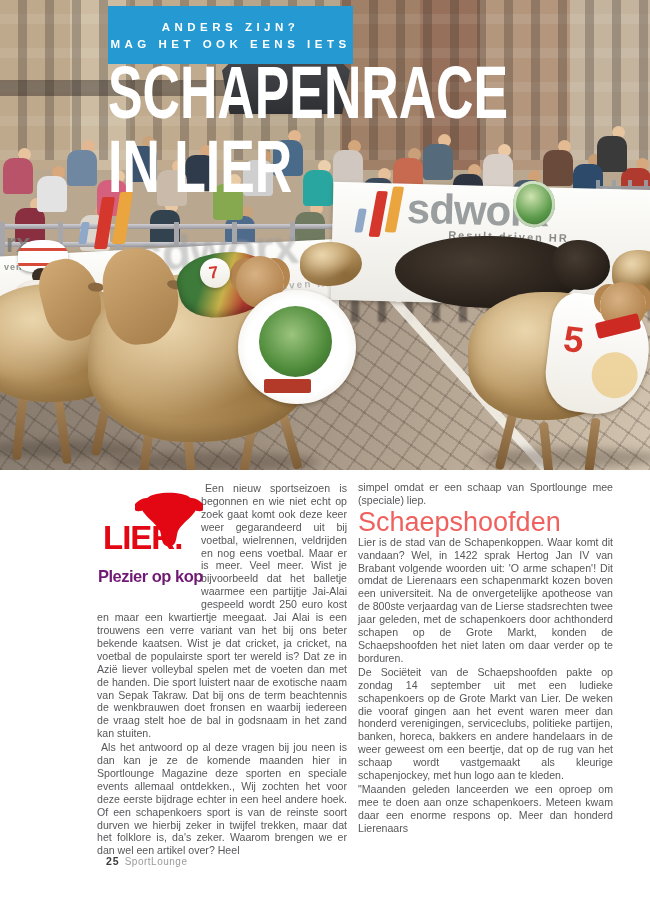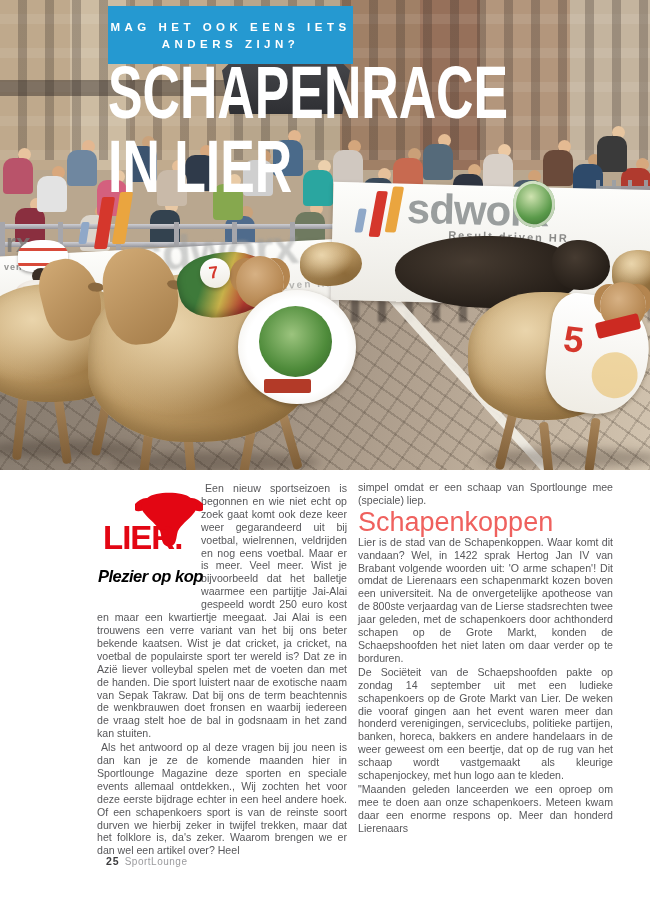--- a/index.html
+++ b/index.html
@@ -101,22 +101,22 @@
   .headline span{display:block;font-size:74px;transform:scaleX(.70);transform-origin:left;letter-spacing:0px;white-space:nowrap;}
 
   
   .col{position:absolute;font-size:10.6px;line-height:12.9px;color:#57575a;text-align:justify;}
   .col p{margin:0 0 1px 0;text-indent:4px;}
   .col p.noind{text-indent:0;}
   .col-left{left:97px;top:482px;width:250px;}
   .col-right{left:358px;top:481px;width:255px;}
   .lierlogo{float:left;position:relative;width:96px;height:118px;margin:0 8px 6px 0;}
   .lier-city{position:absolute;left:6px;top:50px;font-size:33px;font-weight:bold;color:#e30613;letter-spacing:-1px;}
-  .lier-slogan{position:absolute;left:1px;top:88px;font-size:16.5px;font-weight:bold;font-style:italic;
-    color:#000000;white-space:nowrap;letter-spacing:-0.5px;}
+  .lier-slogan{position:absolute;left:1px;top:88px;font-size:16.5px;font-weight:bold;
+    color:#701a75;white-space:nowrap;letter-spacing:-0.5px;}
   .subhead{font-size:27px;font-weight:normal;color:#ef615e;margin:9px 0 7px 0;letter-spacing:0;}
   .pagefooter{position:absolute;left:106px;top:855px;font-size:10px;color:#9b9b9e;letter-spacing:.5px;}
   .pagefooter b{color:#3c3c3e;font-size:10.5px;margin-right:5px;letter-spacing:1px;}
 </style>
 </head>
 <body>
 
 <div class="page">
 
   <div class="photo">
@@ -204,22 +204,22 @@
     <div class="leg" style="left:588px;top:418px;height:54px;transform:rotate(8deg);"></div>
     <div class="sheepbody" style="left:468px;top:292px;width:165px;height:128px;"></div>
     <div class="bib" style="left:548px;top:296px;width:100px;height:118px;border-radius:24% 46% 50% 34%;transform:rotate(7deg);">
       <span class="bibnum" style="position:absolute;left:14px;top:26px;font-size:36px;">5</span>
       <div style="position:absolute;right:8px;bottom:18px;width:46px;height:46px;border-radius:50%;background:rgba(232,186,92,.55);"></div>
     </div>
     <div class="teddy" style="left:600px;top:282px;width:46px;height:48px;"></div>
     <div class="scarf" style="left:596px;top:318px;width:44px;height:16px;"></div>
 
     <div class="kicker">
+      <div>ANDERS ZIJN?</div>
       <div>MAG HET OOK EENS IETS</div>
-      <div>ANDERS ZIJN?</div>
     </div>
     <div class="headline">
       <span>SCHAPENRACE</span>
       <span>IN LIER</span>
     </div>
   </div>
 
   <div class="col col-left">
     <div class="lierlogo">
       <svg width="68" height="78" viewBox="0 0 100 92" style="position:absolute;left:38px;top:0;">
@@ -229,21 +229,21 @@
       </svg>
       <span class="lier-city">LIER.</span>
       <span class="lier-slogan">Plezier op kop</span>
     </div>
     <p>Een nieuw sportseizoen is begonnen en wie niet echt op zoek gaat komt ook deze keer weer gegarandeerd uit bij voetbal, wielrennen, veldrijden en nog eens voetbal. Maar er is meer. Veel meer. Wist je bijvoorbeeld dat het balletje waarmee een partijtje Jai-Alai gespeeld wordt 250 euro kost en maar een kwartiertje meegaat. Jai Alai is een trouwens een verre variant van het bij ons beter bekende kaatsen. Wist je dat cricket, ja cricket, na voetbal de populairste sport ter wereld is? Dat ze in Azië liever volleybal spelen met de voeten dan met de handen. Die sport luistert naar de exotische naam van Sepak Takraw. Dat bij ons de term beachtennis de wenkbrauwen doet fronsen en waarbij iedereen de vraag stelt hoe de bal in godsnaam in het zand kan stuiten.</p>
     <p>Als het antwoord op al deze vragen bij jou neen is dan kan je ze de komende maanden hier in Sportlounge Magazine deze sporten en speciale events allemaal ontdekken., Wij zochten het voor deze eerste bijdrage echter in een heel andere hoek. Of een schapenkoers sport is van de reinste soort durven we hierbij zeker in twijfel trekken, maar dat het folklore is, da's zeker. Waarom brengen we er dan wel een artikel over? Heel</p>
   </div>
 
   <div class="col col-right">
     <p class="noind">simpel omdat er een schaap van Sportlounge mee (speciale) liep.</p>
-    <h2 class="subhead">Schapenkoppen</h2>
+    <h2 class="subhead">Schaepshoofden</h2>
     <p class="noind">Lier is de stad van de Schapenkoppen. Waar komt dit vandaan? Wel, in 1422 sprak Hertog Jan IV van Brabant volgende woorden uit: 'O arme schapen'! Dit omdat de Lierenaars een schapenmarkt kozen boven een universiteit. Na de onvergetelijke apotheose van de 800ste verjaardag van de Lierse stadsrechten twee jaar geleden, met de schapenkoers door achthonderd schapen op de Grote Markt, konden de Schaepshoofden het niet laten om daar verder op te borduren.</p>
     <p class="noind">De Sociëteit van de Schaepshoofden pakte op zondag 14 september uit met een ludieke schapenkoers op de Grote Markt van Lier. De weken die vooraf gingen aan het event waren meer dan honderd verenigingen, serviceclubs, politieke partijen, banken, horeca, bakkers en andere handelaars in de weer geweest om een beertje, dat op de rug van het schaap wordt vastgemaakt als kleurige schapenjockey, met hun logo aan te kleden.</p>
     <p class="noind">"Maanden geleden lanceerden we een oproep om mee te doen aan onze schapenkoers. Meteen kwam daar een enorme respons op. Meer dan honderd Lierenaars</p>
   </div>
 
   <div class="pagefooter">
     <b>25</b><span>SportLounge</span>
   </div>
 </div>
 

